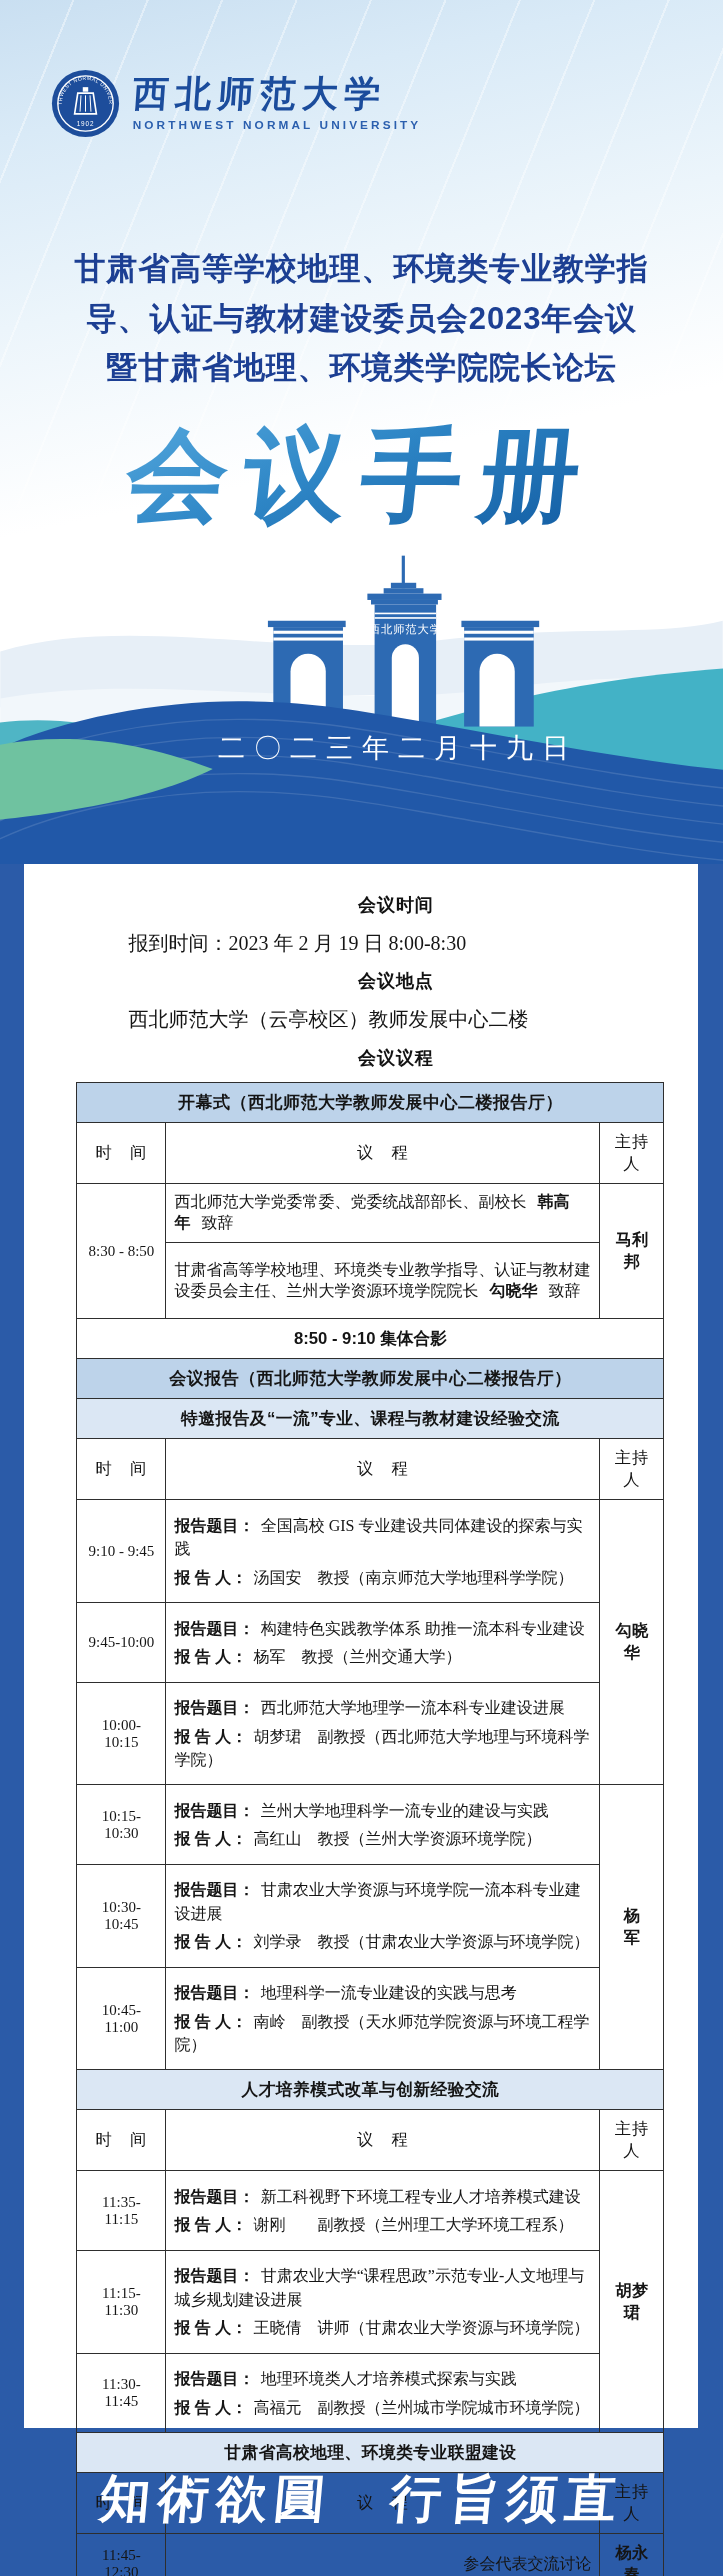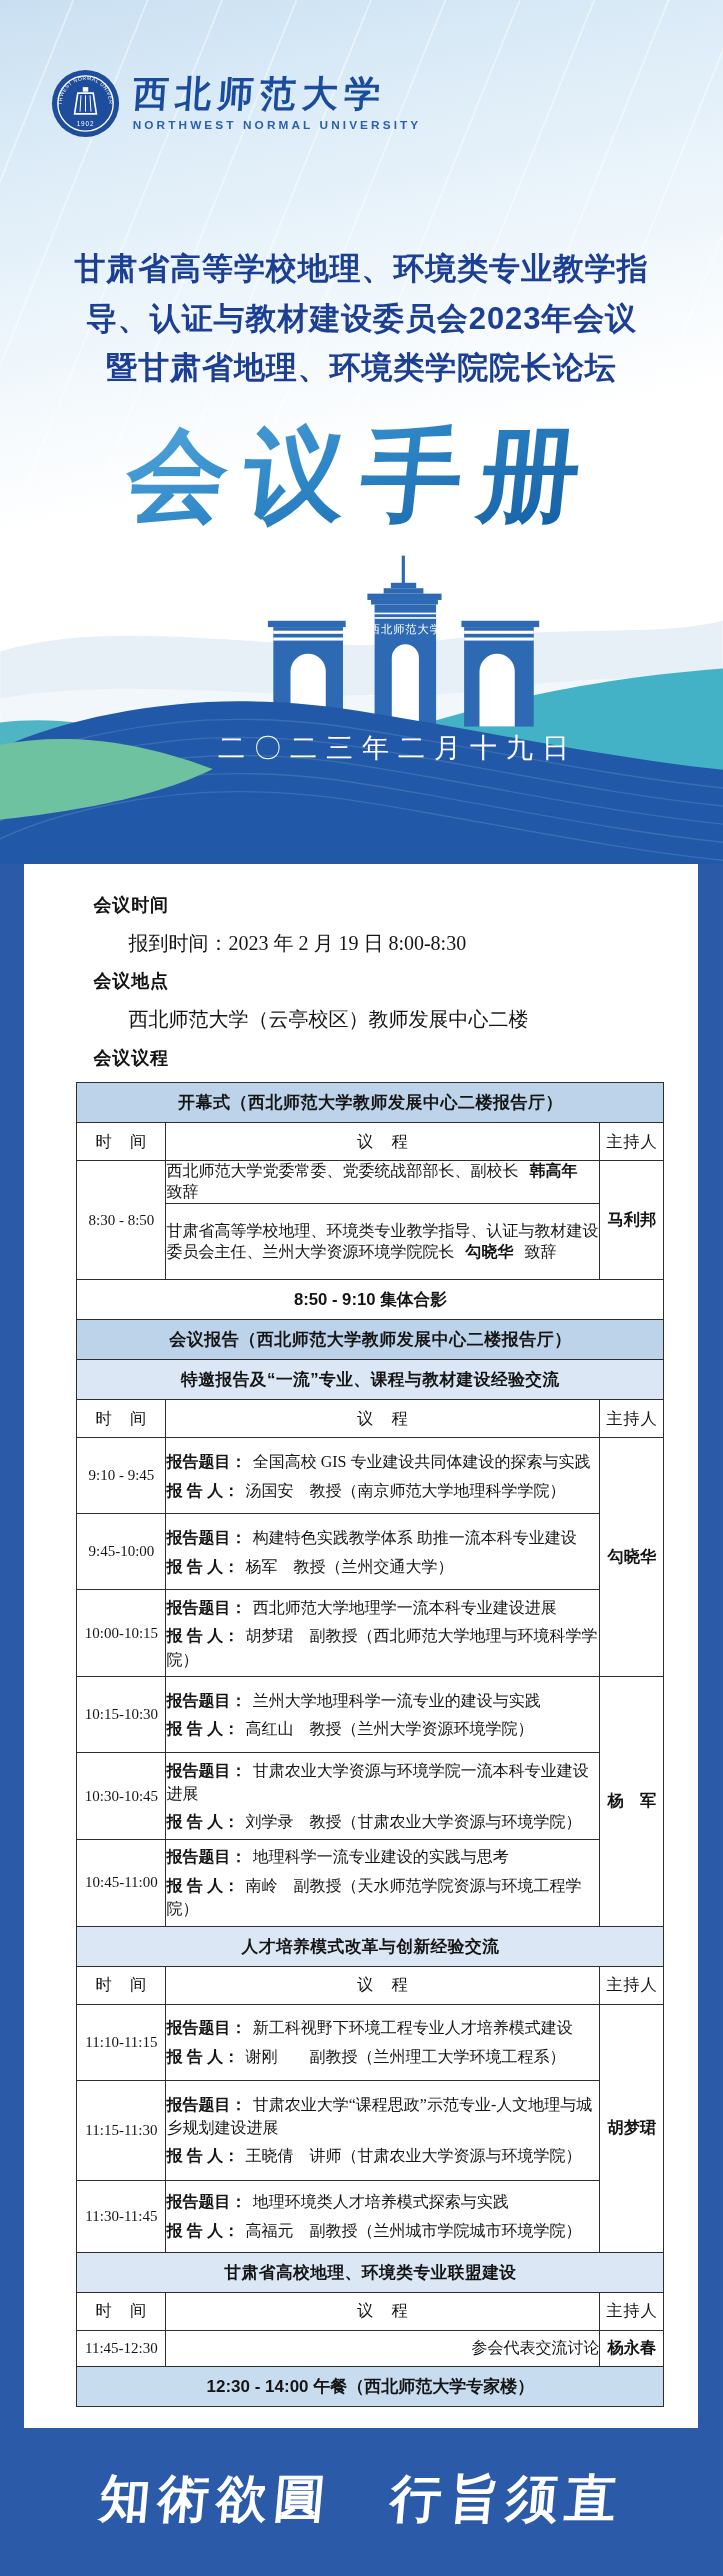--- a/index.html
+++ b/index.html
@@ -34,28 +34,28 @@
   .hero{position:absolute;top:543px;left:0;width:723px;height:321px;}
   .hero svg{display:block;}
   .hero-date{position:absolute;top:730px;left:72px;width:652px;text-align:center;color:#ffffff;
              font-family:"Liberation Serif",serif;font-size:27px;letter-spacing:9px;}
 
   
   .body-band{position:absolute;top:864px;left:0;width:723px;height:1712px;background:#2b5ba8;}
   .card{position:absolute;top:864px;left:24.4px;width:674px;height:1564px;background:#ffffff;
         box-sizing:border-box;padding-top:16.3px;}
 
-  .sec-head{font-size:18px;font-weight:bold;color:#121212;margin:12.7px 0 3.6px 69px;letter-spacing:0.9px;}
+  .sec-head{font-size:18px;font-weight:bold;color:#121212;margin:12.7px 0 3.6px 69px;letter-spacing:0.9px;text-align:center;}
   .info-line{font-family:"Liberation Serif",serif;font-size:20px;color:#151515;margin:12.7px 0 12.7px 104px;}
 
   
   table.agenda{border-collapse:collapse;margin:12.7px 0 0 52px;width:587px;table-layout:fixed;
                border:1.4px solid #2e2e2e;}
   table.agenda td{border:0.9px solid #2e2e2e;vertical-align:middle;color:#151515;
-                  padding:0;overflow:hidden;margin-top:20px;}
+                  padding:8px;overflow:hidden;margin-top:20px;}
   td.band{background:#bdd3ea;font-weight:bold;font-size:17px;text-align:center;letter-spacing:0.5px;}
   td.subband{background:#dbe7f4;font-weight:bold;font-size:16.7px;text-align:center;letter-spacing:0.5px;}
   td.lunch{background:#c8dcf0;font-weight:bold;font-size:17px;text-align:center;}
   td.colhead{font-weight:normal;font-size:16.3px;text-align:center;letter-spacing:0.9px;}
   td.time{font-family:"Liberation Serif",serif;font-size:15px;text-align:center;}
   td.host{font-weight:bold;font-size:16.3px;text-align:center;}
   td.cell{font-family:"Liberation Serif",serif;font-size:16px;padding:3.6px 7.2px 3.6px 8.1px;}
   td.center{text-align:right;}
   .report-line{margin:5.4px 0;line-height:1.45;}
   .lbl{font-family:"Liberation Sans",sans-serif;font-weight:bold;margin-right:6.3px;}
@@ -267,21 +267,21 @@
       <tr class="h44">
         <td class="subband" colspan="3">人才培养模式改革与创新经验交流</td>
       </tr>
       <tr class="h42">
         <td class="colhead">时　间</td>
         <td class="colhead">议　程</td>
         <td class="colhead">主持人</td>
       </tr>
 
       <tr class="h84">
-        <td class="time">11:10-11:15</td>
+        <td class="time">11:35-11:15</td>
         <td class="cell">
           <div class="report-line"><b class="lbl">报告题目：</b><span>新工科视野下环境工程专业人才培养模式建设</span></div>
           <div class="report-line"><b class="lbl">报 告 人：</b><span>谢刚　　副教授（兰州理工大学环境工程系）</span></div>
         </td>
         <td class="host" rowspan="3">胡梦珺</td>
       </tr>
       <tr class="h110">
         <td class="time">11:15-11:30</td>
         <td class="cell">
           <div class="report-line"><b class="lbl">报告题目：</b><span>甘肃农业大学“课程思政”示范专业-人文地理与城乡规划建设进展</span></div>

